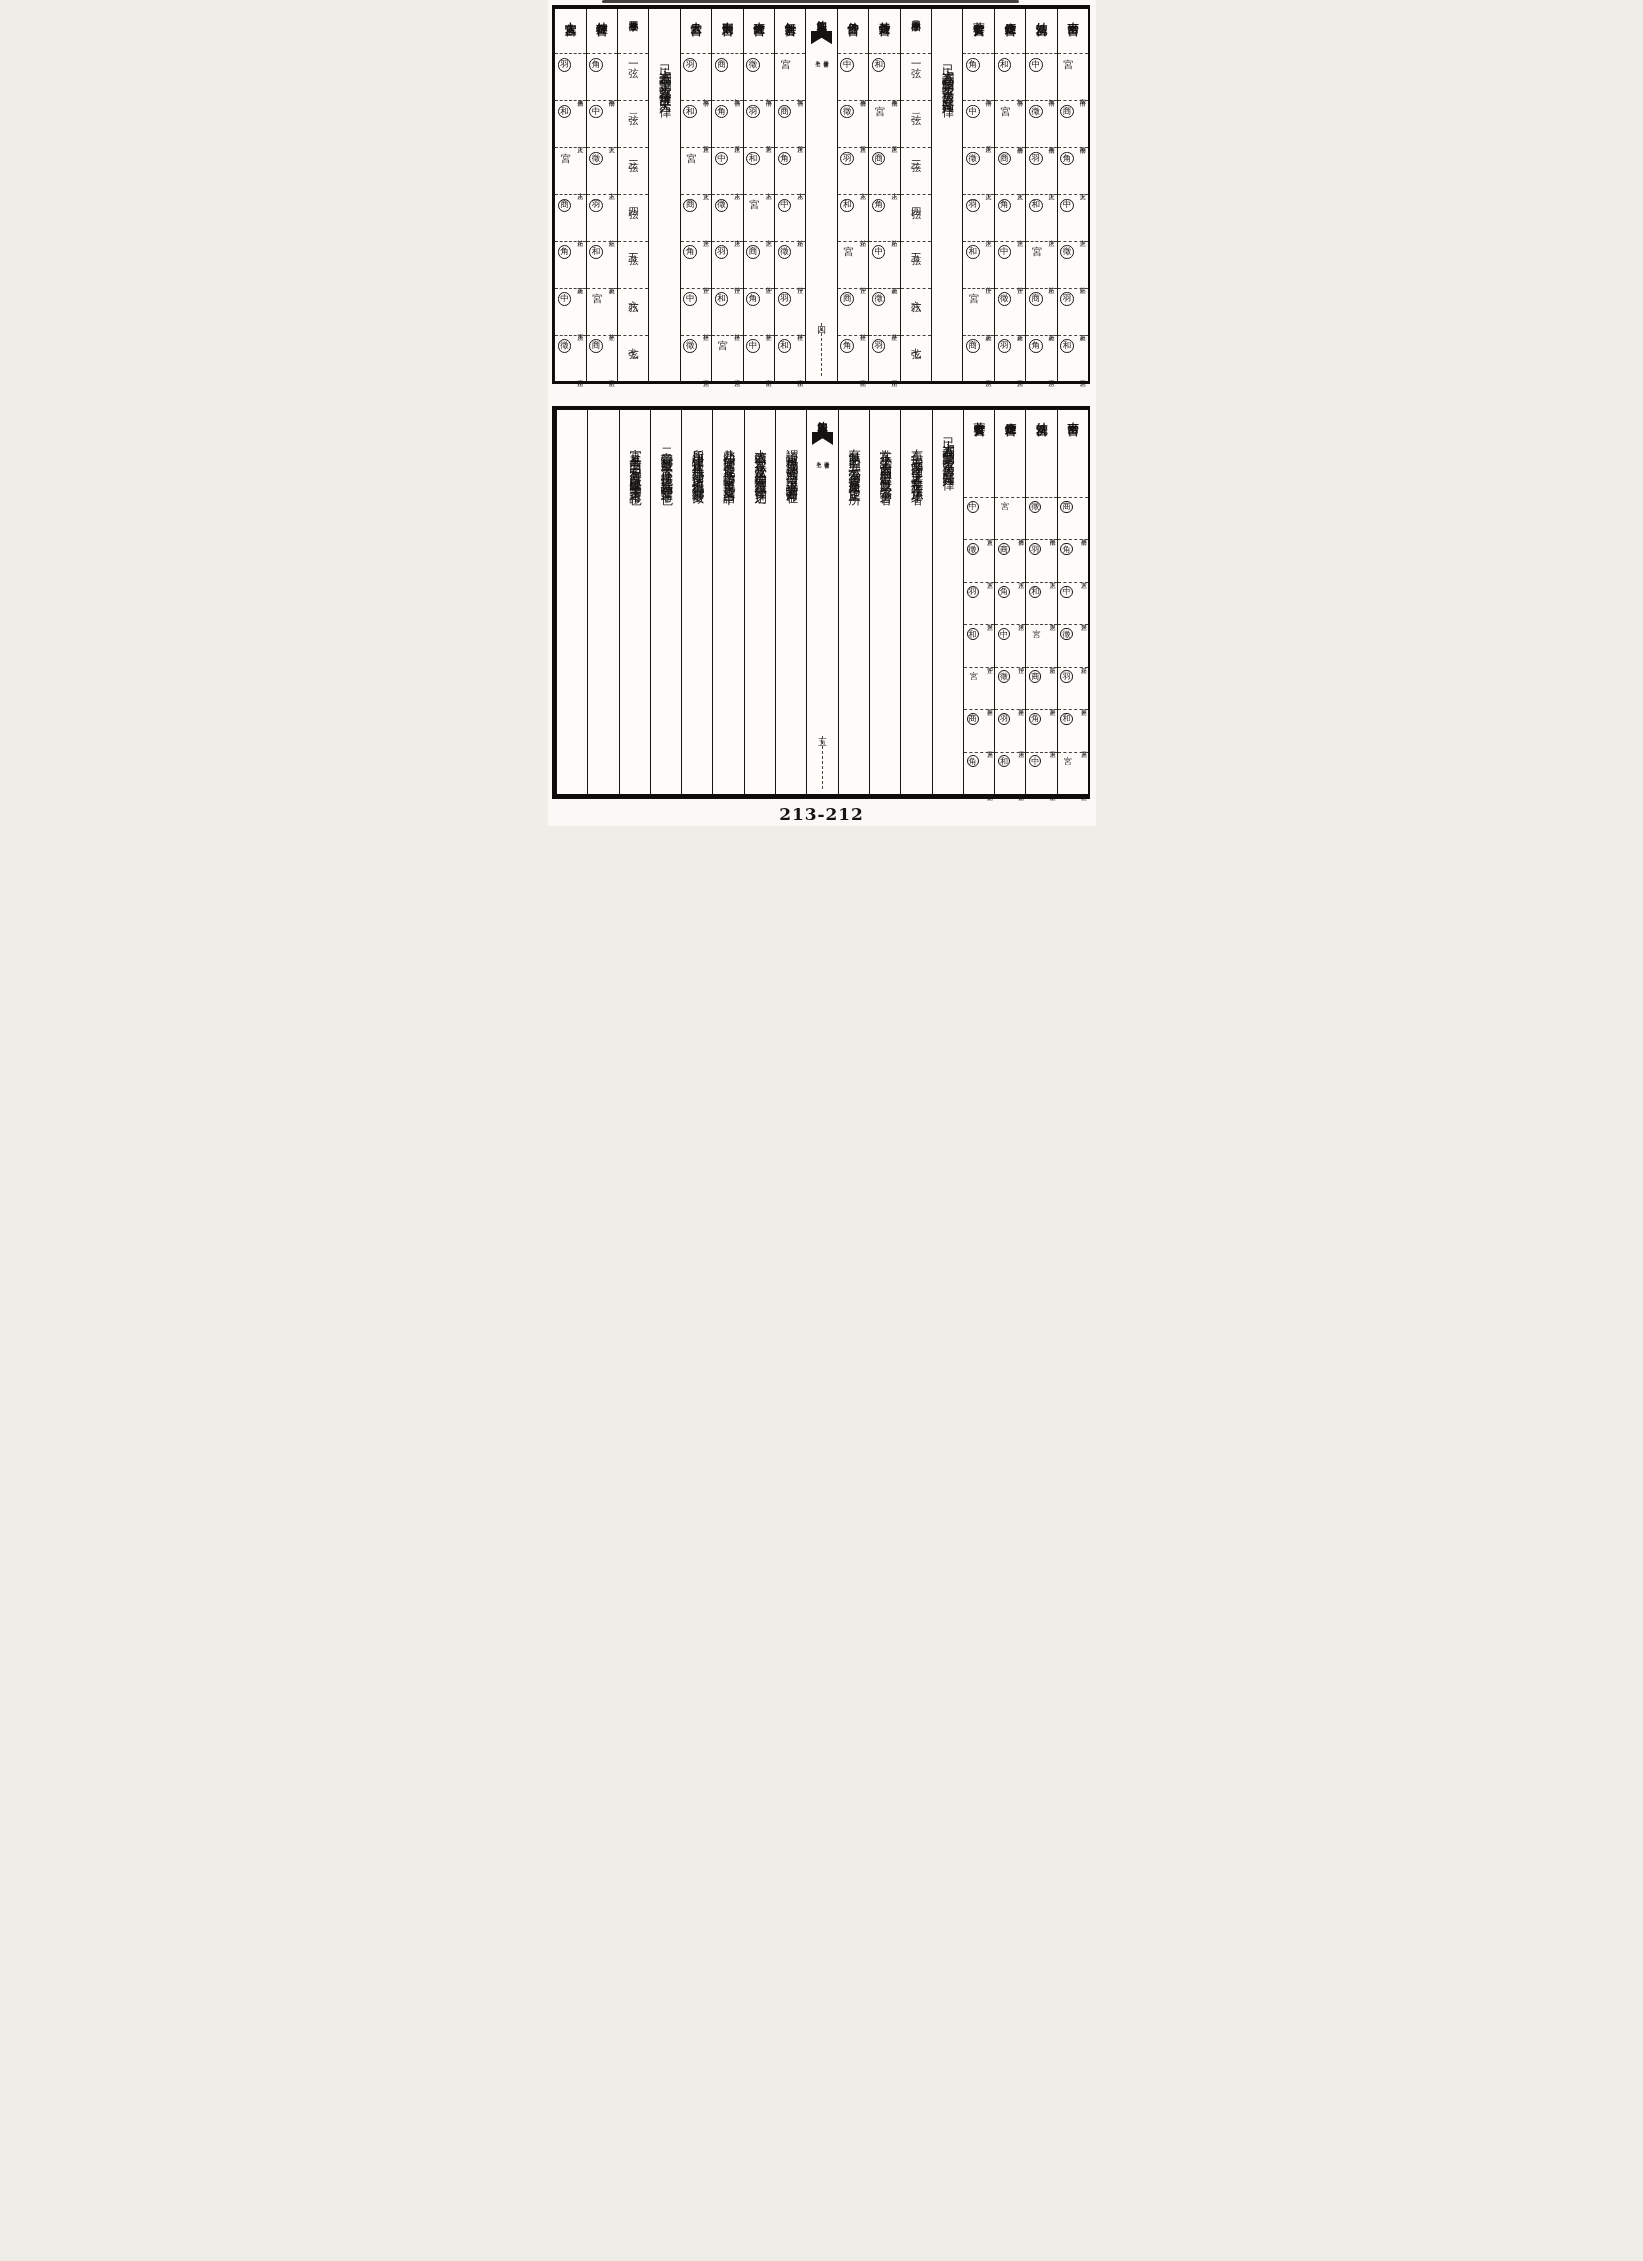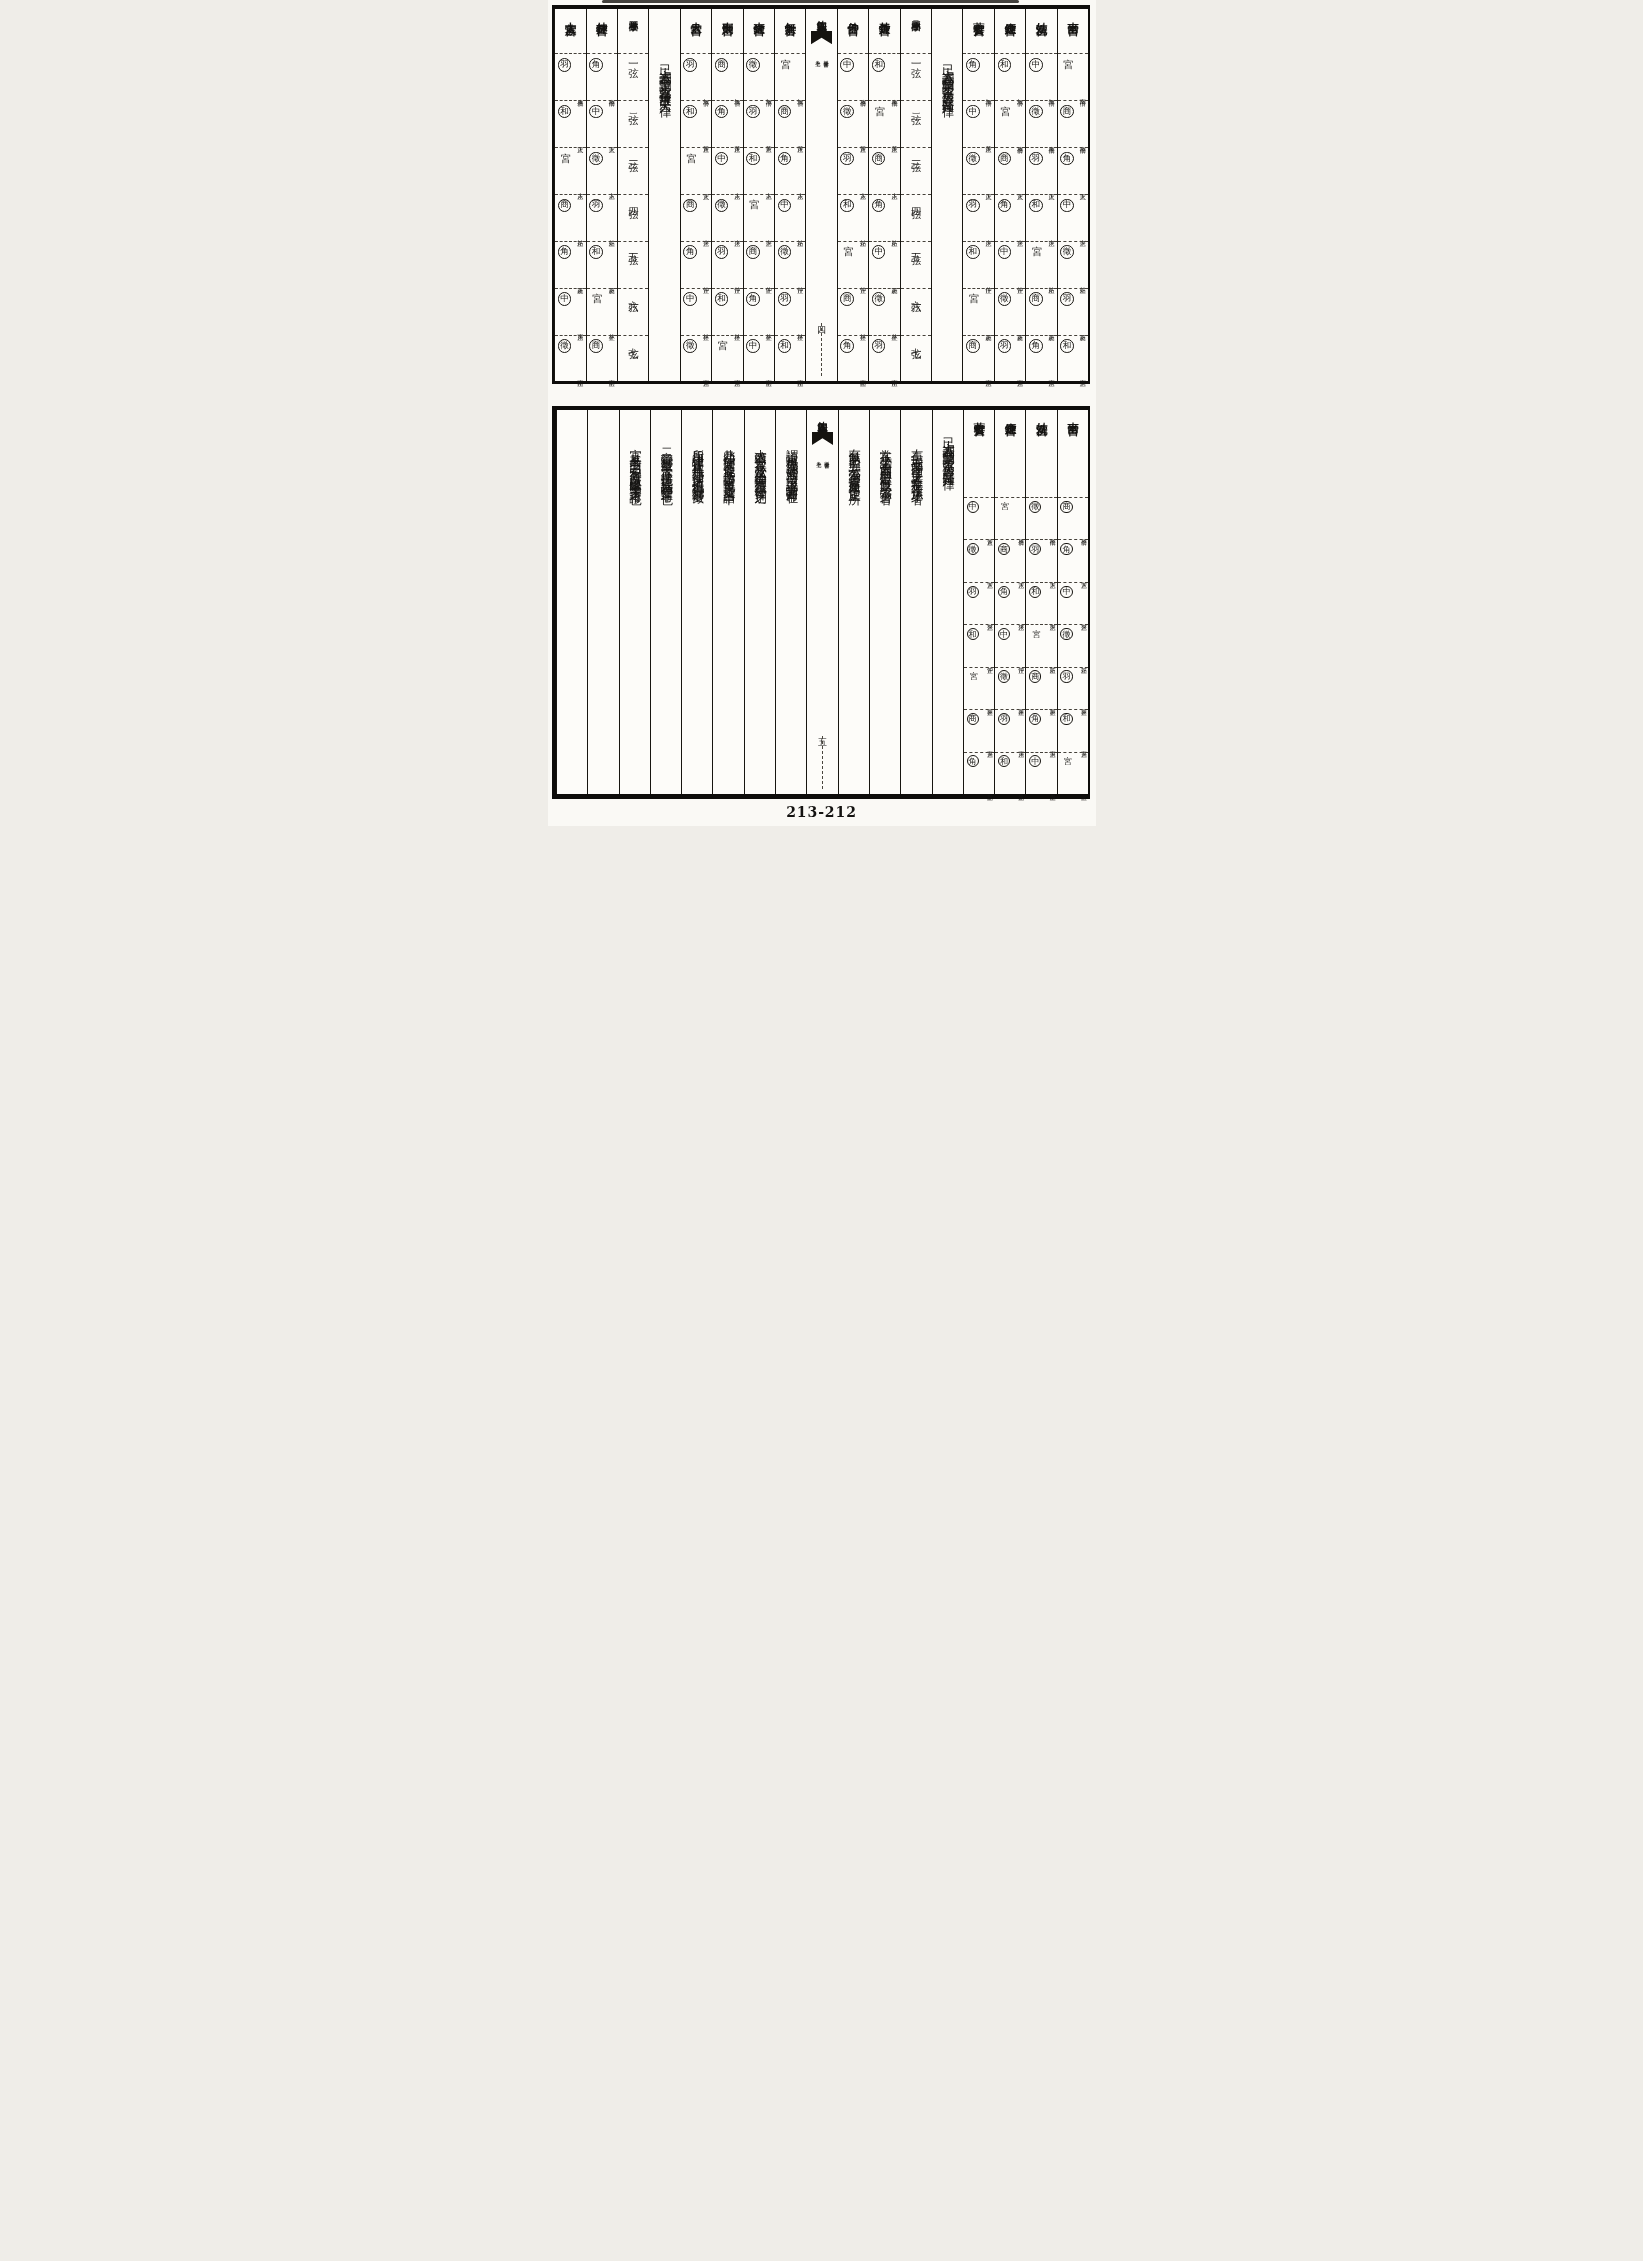--- a/index.html
+++ b/index.html
@@ -52,21 +52,21 @@
   .book-title{font-size:10.2px;letter-spacing:1.4px;padding-top:2.7px;font-weight:bold;}
   .trunk{width:1.4px;height:5.9px;background:#15130f;margin-top:3.2px;}
   .fishtail{width:72%;height:13.6px;background:#15130f;margin-top:1.4px;
             clip-path:polygon(0 0,100% 0,100% 100%,50% 50%,0 100%);}
   .small-titles{display:flex;flex-direction:row-reverse;gap:2.3px;margin-top:11.8px;}
   .small-titles .vtx{font-size:5.2px;letter-spacing:0.5px;}
   .folio{margin-top:auto;font-size:9px;}
   .cdash{height:53px;border-left:1.4px dashed #4a463e;margin:4.5px auto 5.4px;width:0;}
 
   .page-number{position:absolute;top:804px;left:0;width:100%;text-align:center;
-               font-family:"DejaVu Serif","Liberation Serif",serif;font-size:14px;font-weight:bold;letter-spacing:0.9px;}
+               font-family:"DejaVu Serif","Liberation Serif",serif;font-size:17px;font-weight:bold;letter-spacing:0.9px;}
 </style>
 </head>
 <body>
 
 <div class="page">
   <div class="scan-smear"></div>
   <div class="block top" id="top_block">
       <div class="col tuning">
         <div class="t-head">
           <div class="vtx">南呂宮</div>

